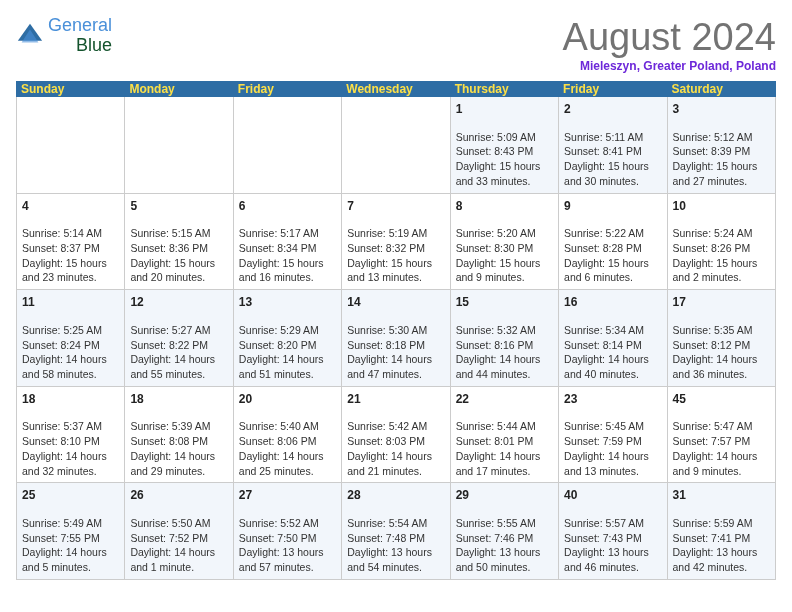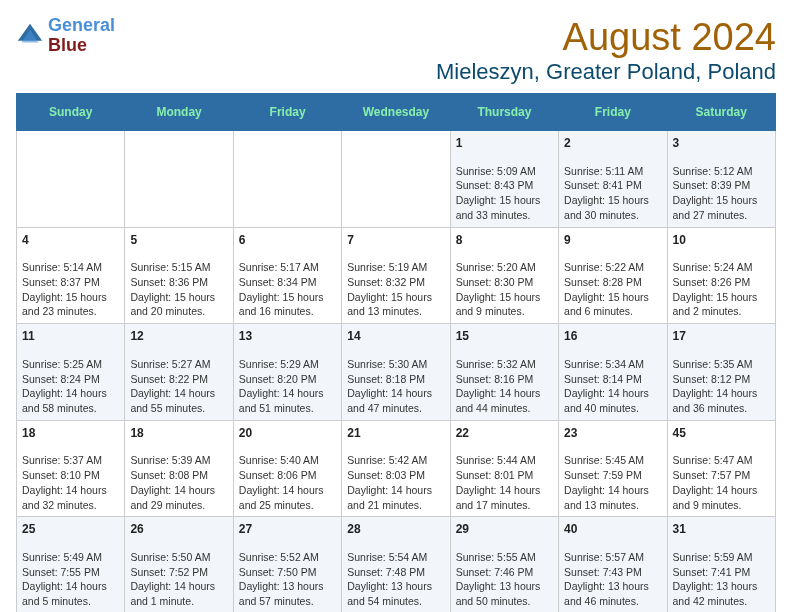--- a/index.html
+++ b/index.html
@@ -16,53 +16,55 @@
       align-items: flex-start;
       margin-bottom: 8px;
     }
     .logo {
       display: flex;
       align-items: center;
       gap: 4px;
     }
     .logo-text {
       font-size: 18px;
-      font-weight: bold;
+      font-weight: normal;
       color: #1a3a5c;
       line-height: 1.1;
+      text-align: right;
     }
     .logo-text span {
       color: #4a90d9;
     }
     .logo-icon {
       width: 28px;
       height: 28px;
     }
     .title-area {
       text-align: right;
     }
     .main-title {
       font-size: 38px;
-      color: #a16207;
+      color: #737373;
       font-weight: normal;
     }
     .subtitle {
-      font-size: 22px;
-      color: #0c4a6e;
+      font-size: 12px;
+      color: #6d28d9;
+      font-weight: bold;
     }
     table {
       width: 100%;
       border-collapse: collapse;
       font-size: 11px;
     }
     thead tr th {
       background-color: #2e6da4;
-      color: #86efac;
-      padding: 11px 4px;
-      text-align: center;
+      color: #fde047;
+      padding: 0 4px;
+      text-align: left;
       font-size: 12px;
       border: 1px solid #2e6da4;
     }
     tbody tr td {
       border: 1px solid #ccc;
       padding: 4px 5px;
       vertical-align: top;
       width: calc(100% / 7);
       min-height: 80px;
       height: 85px;
@@ -94,21 +96,21 @@
 <body>
 
 <div class="header-area">
   <div class="logo">
     <svg class="logo-icon" viewBox="0 0 30 30">
       <polygon points="15,2 28,20 2,20" fill="#2e6da4"></polygon>
       <polygon points="15,8 24,22 6,22" fill="#4a90d9" opacity="0.6"></polygon>
     </svg>
     <div class="logo-text">
       <div><span>General</span></div>
-      <div><span style="color:#7f1d1d">Blue</span></div>
+      <div><span style="color:#14532d">Blue</span></div>
     </div>
   </div>
   <div class="title-area">
     <div class="main-title">August 2024</div>
     <div class="subtitle">Mieleszyn, Greater Poland, Poland</div>
   </div>
 </div>
 
 <table>
   <thead>

